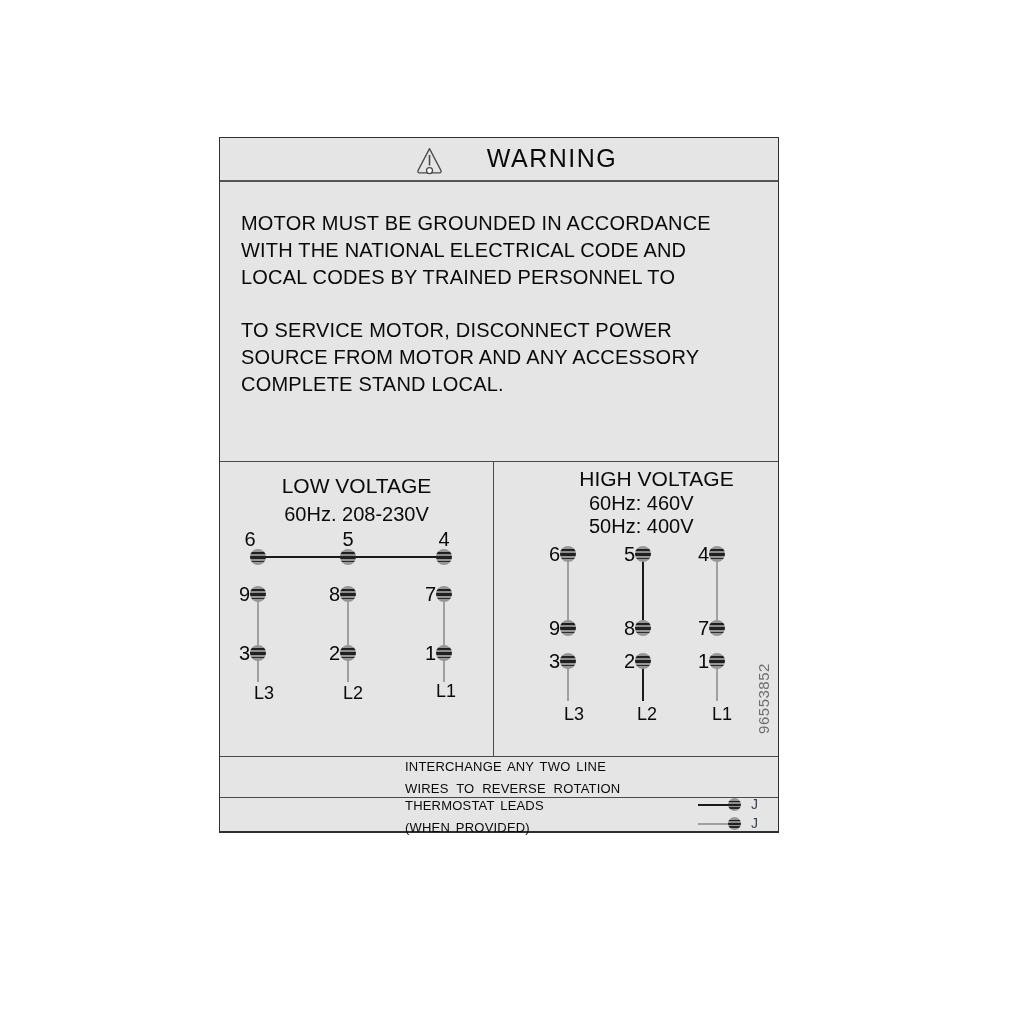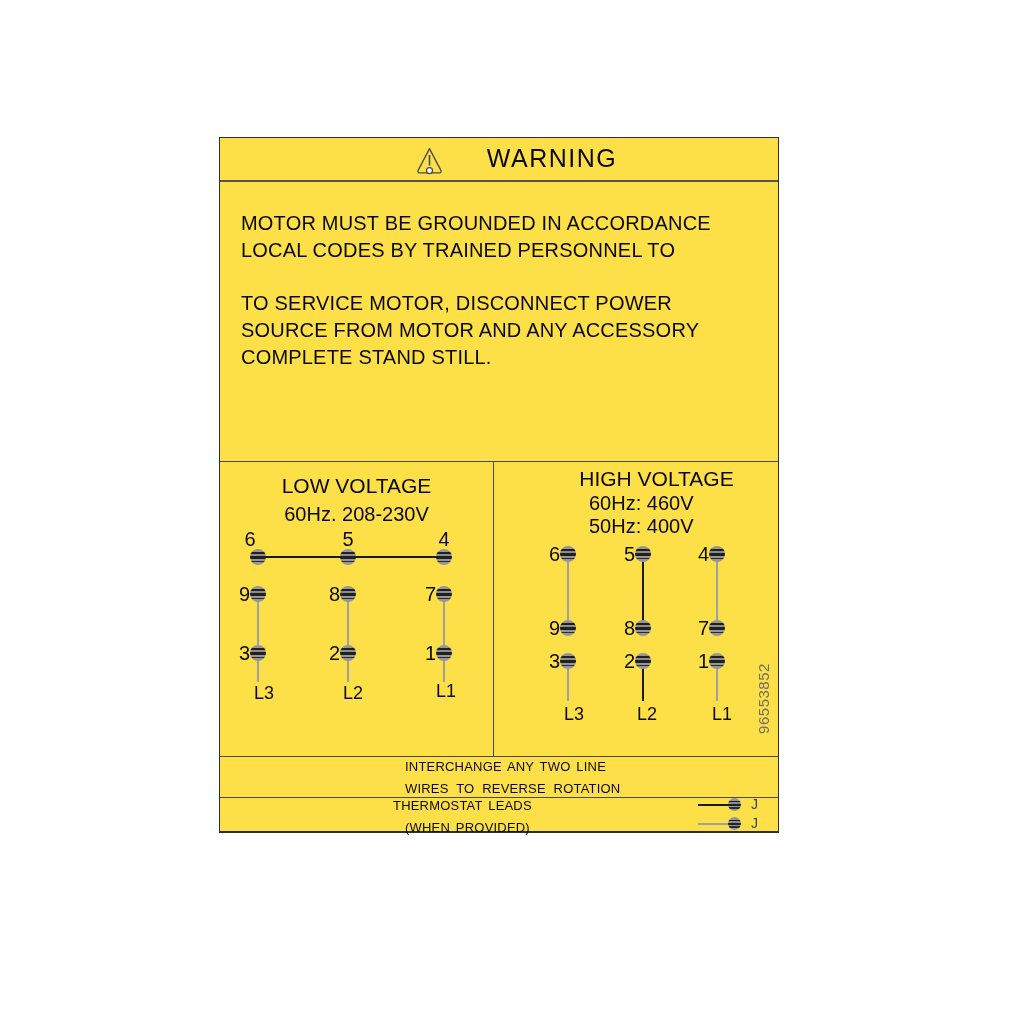--- a/index.html
+++ b/index.html
@@ -1,19 +1,19 @@
 <!DOCTYPE html>
 <html><head>
 <meta charset="utf-8">
 <style>
   html,body{margin:0;padding:0;background:#ffffff;}
   .stage{position:relative;width:1024px;height:1024px;background:#ffffff;overflow:hidden;
          font-family:"Liberation Sans",sans-serif;color:#000;}
   .label{position:absolute;left:219px;top:137px;width:560px;height:696px;
-         border:1px solid #2f2f2f;border-bottom-width:2px;background:#fde047;box-sizing:border-box;}
+         border:1px solid #2f2f2f;border-bottom-width:2px;background:#e5e5e5;box-sizing:border-box;}
   .hline{position:absolute;left:0;width:558px;background:#4a4a4a;height:1px;}
   .vline{position:absolute;width:1px;background:#4a4a4a;}
   
   .warn-icon{position:absolute;left:196px;top:8px;width:27px;height:29px;}
   .warn-title{position:absolute;left:102px;top:6px;width:460px;text-align:center;
               font-size:25px;letter-spacing:1.5px;color:#0a0a0a;}
   
   .body-text{position:absolute;left:21px;top:72px;width:516px;
              font-size:20px;line-height:27px;letter-spacing:0.2px;color:#0a0a0a;}
   .para2{margin-top:26px;}
@@ -53,24 +53,25 @@
         <path d="M13.5 2.6 L25 24.6 a1.6 1.6 0 0 1 -1.4 2.3 H3.4 a1.6 1.6 0 0 1 -1.4 -2.3 Z" fill="none" stroke="#4a4a4a" stroke-width="1.3" stroke-linejoin="round"></path>
         <line x1="13.5" y1="9" x2="13.5" y2="19.5" stroke="#4a4a4a" stroke-width="1.6"></line>
         <circle cx="13.5" cy="24.6" r="3" fill="#ffffff" stroke="#4a4a4a" stroke-width="1.3"></circle>
       </svg>
       <div class="warn-title">WARNING</div>
     </div>
     <div class="hline" style="top:42px;height:2px;background:#555;"></div>
 
     <div class="body-text">
       <div>MOTOR MUST BE GROUNDED IN ACCORDANCE</div>
+      <div>WITH THE NATIONAL ELECTRICAL CODE AND</div>
       <div>LOCAL CODES BY TRAINED PERSONNEL TO</div>
       <div class="para2">TO SERVICE MOTOR, DISCONNECT POWER</div>
       <div>SOURCE FROM MOTOR AND ANY ACCESSORY</div>
-      <div>COMPLETE STAND STILL.</div>
+      <div>COMPLETE STAND LOCAL.</div>
     </div>
     <div class="hline" style="top:323px;"></div>
 
     <div class="pane pane-low">
       <div class="pane-title" style="left:0;top:13px;width:273px;text-align:center;">LOW VOLTAGE</div>
       <div class="pane-sub" style="left:0;top:42px;width:273px;text-align:center;">60Hz. 208-230V</div>
 
       <div class="wire wire-black" style="left:38px;top:95px;width:187px;height:2px;"></div>
 
       <div class="wire wire-gray" style="left:37px;top:133px;width:2px;height:88px;"></div>
@@ -149,21 +150,21 @@
     <div class="hline" style="top:618px;"></div>
 
     <div>
       <div class="note" style="left:185px;top:621px;">INTERCHANGE ANY TWO LINE</div>
       <div class="note" style="left:185px;top:643px;word-spacing:4px;">WIRES TO REVERSE ROTATION</div>
     </div>
 
     <div class="hline" style="top:659px;"></div>
 
     <div>
-      <div class="note" style="left:173px;top:660px;">THERMOSTAT LEADS</div>
+      <div class="note" style="left:185px;top:660px;">THERMOSTAT LEADS</div>
       <div class="note" style="left:185px;top:682px;">(WHEN PROVIDED)</div>
 
       <div class="wire wire-black" style="left:478px;top:666px;width:31px;height:2px;"></div>
       <span class="dot-s" style="left:508px;top:660px;"></span>
       <span class="jlabel" style="left:531px;top:658px;">J</span>
 
       <div class="wire wire-gray" style="left:478px;top:685px;width:31px;height:2px;"></div>
       <span class="dot-s" style="left:508px;top:679px;"></span>
       <span class="jlabel" style="left:531px;top:677px;">J</span>
     </div>

